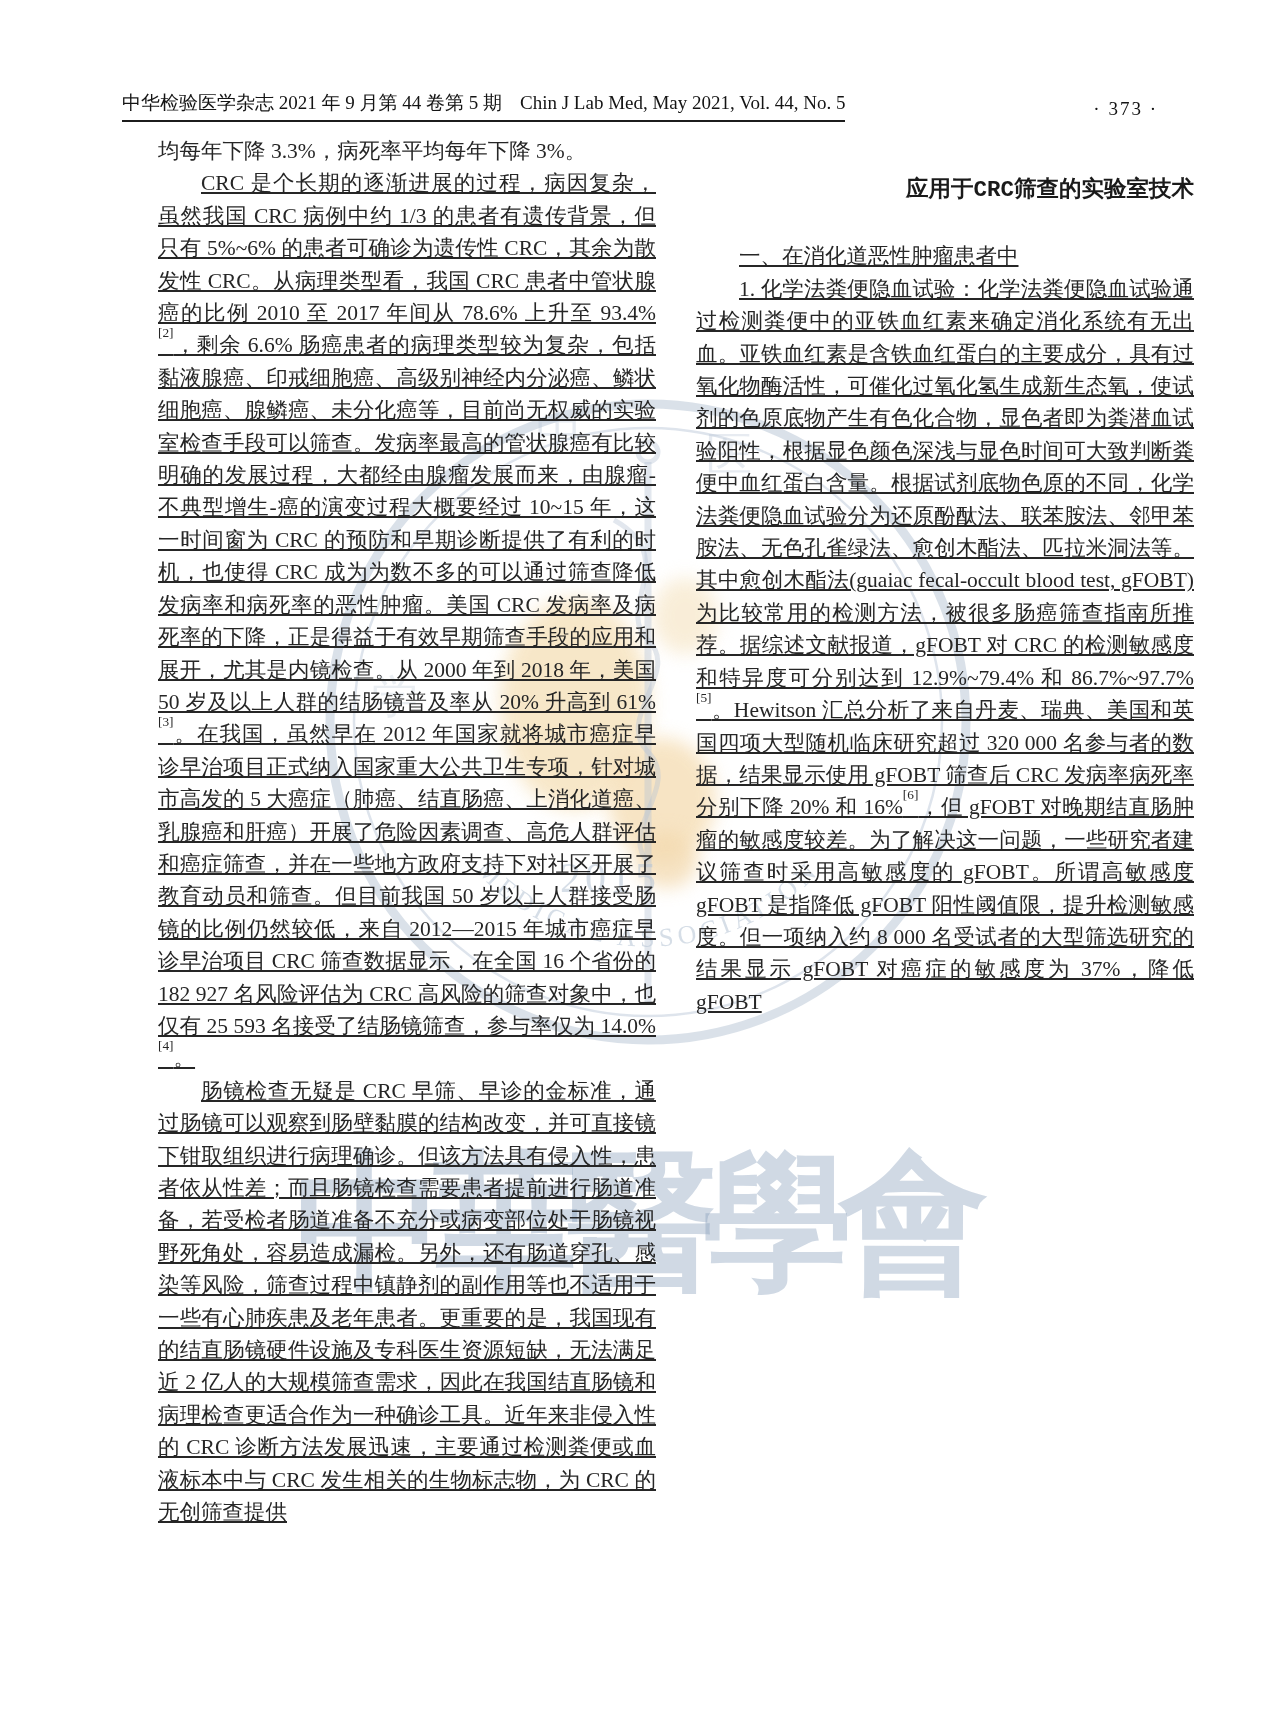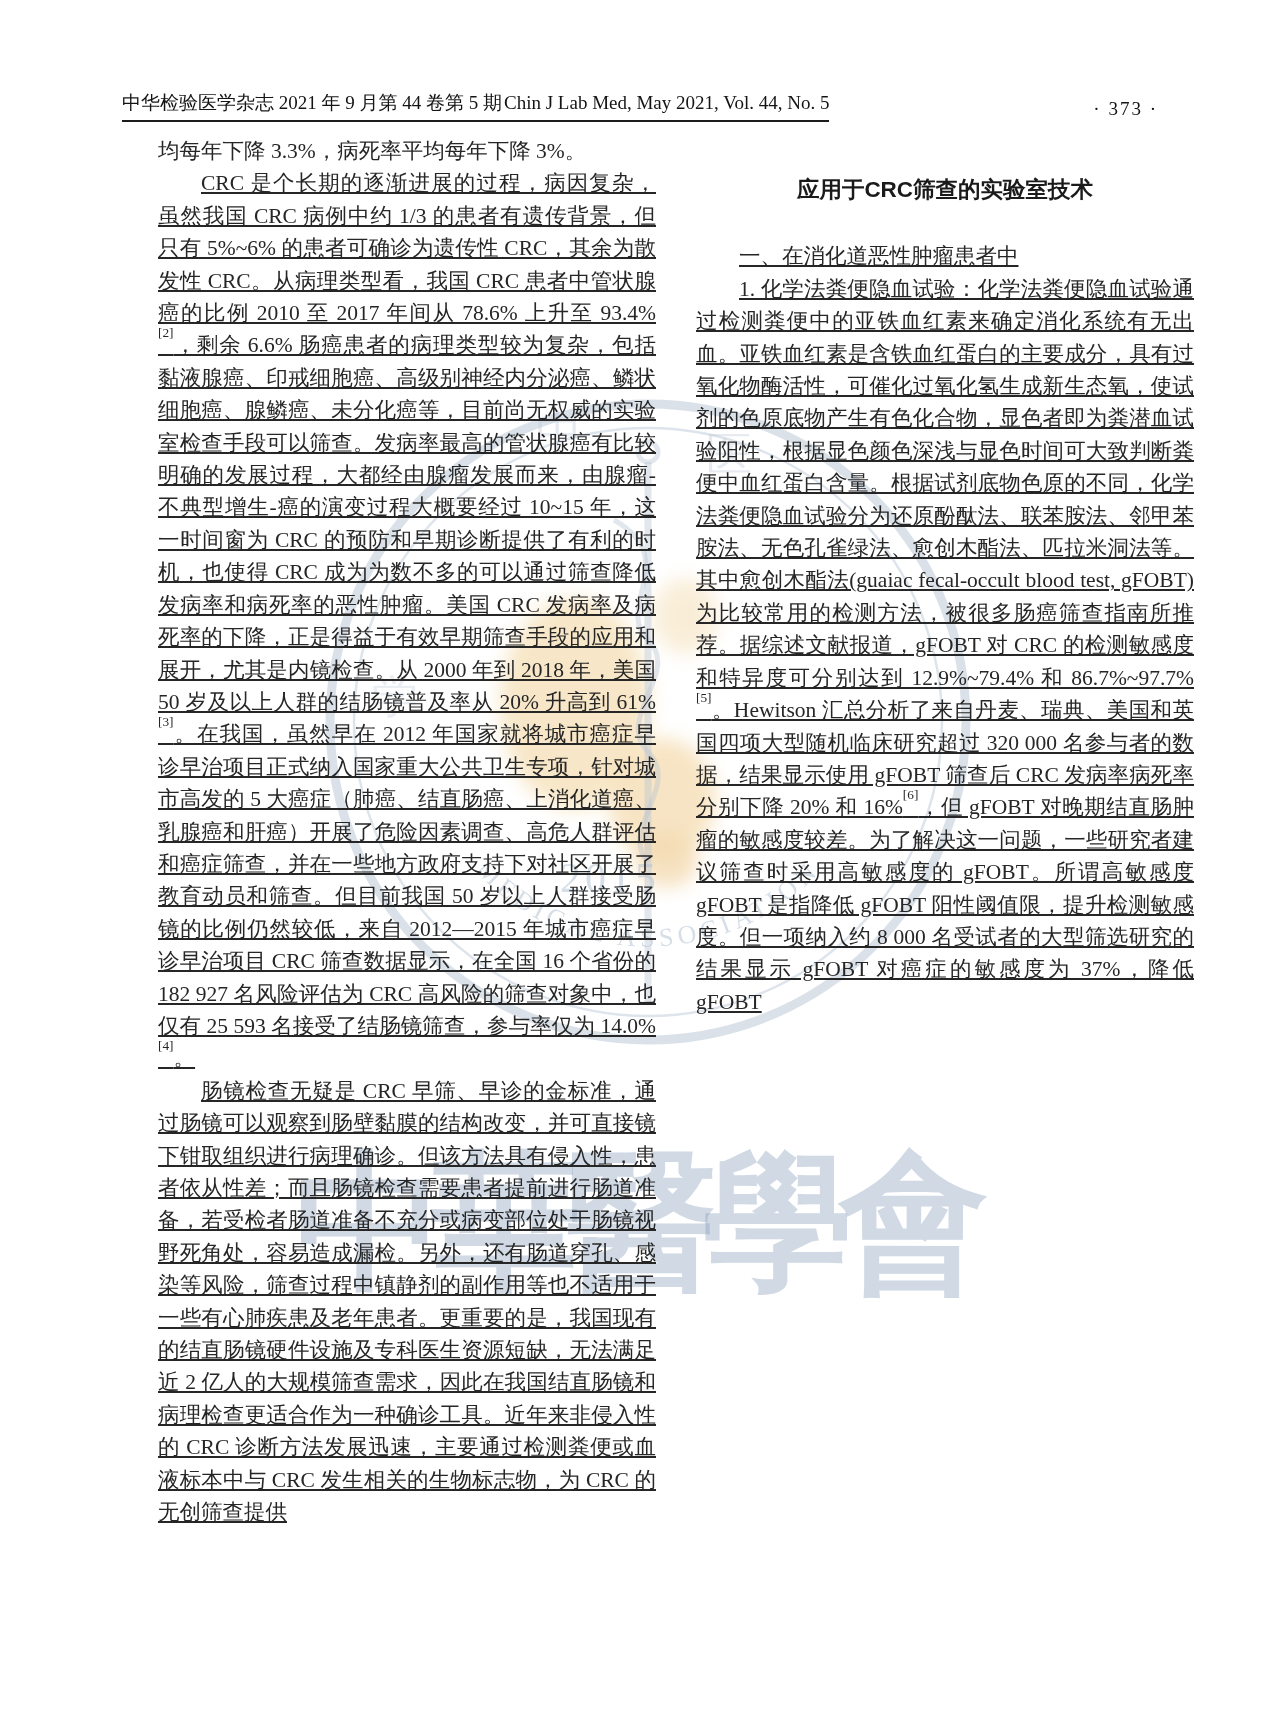--- a/index.html
+++ b/index.html
@@ -32,41 +32,41 @@
   }
   svg.wm-emblem { position: absolute; left: 0; top: 0; }
   
   .header {
     position: absolute; left: 122px; right: 122px; top: 90px;
     display: flex; justify-content: space-between; align-items: flex-end;
     font-size: 19px; line-height: 26px; color: #141414;
     z-index: 2;
   }
   .header-left { border-bottom: 2px solid #1c1c1c; padding-bottom: 4px; }
-  .header-left .en { margin-left: 2px; }
+  .header-left .en { margin-left: 18px; }
   .page-number { letter-spacing: 2px; }
   
   .col {
     position: absolute; top: 135px; width: 498px;
     font-size: 21.5px; line-height: 32.4px;
     text-align: justify;
     z-index: 1;
     margin-left: 36px;
   }
   .col-left  { left: 122px; }
   .col-right { left: 660px; }
   .para { margin: 0; }
   .para.indent, .subhead { text-indent: 2em; text-decoration: underline; }
   .section-heading {
     margin: 39px 0 34px 0;
-    text-align: center;
+    text-align: right;
     font-weight: bold;
     font-size: 22.5px;
     line-height: 32.4px;
-    font-family: Liberation Sans, sans-serif;
+    font-family: Liberation Mono, monospace;
     color: #1a1a1a;
   }
   .subhead { margin: 0; }
   sup.ref { font-size: 0.62em; line-height: 0; position: relative; top: -0.55em; }
 </style>
 </head>
 <body>
 
 <div class="page">
 

